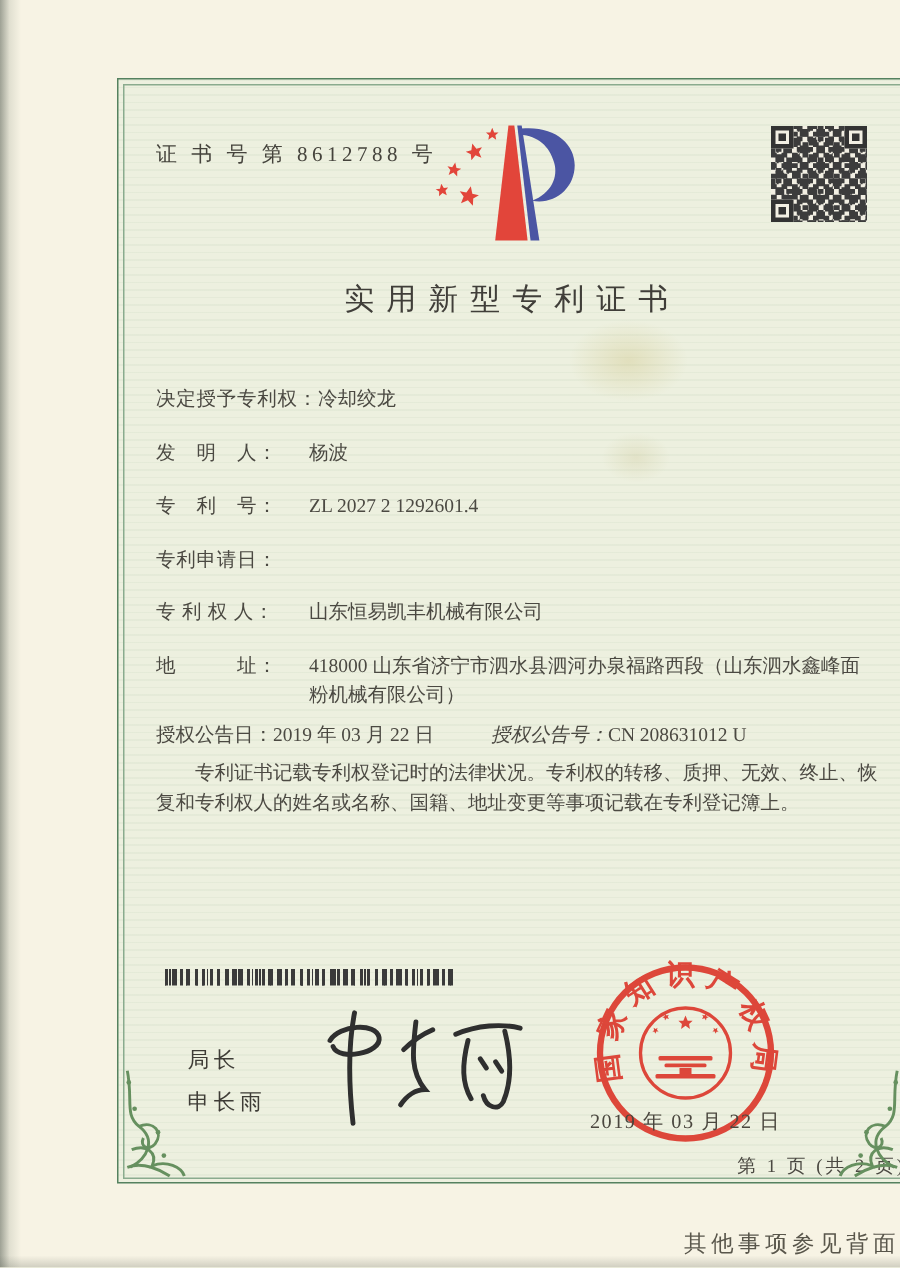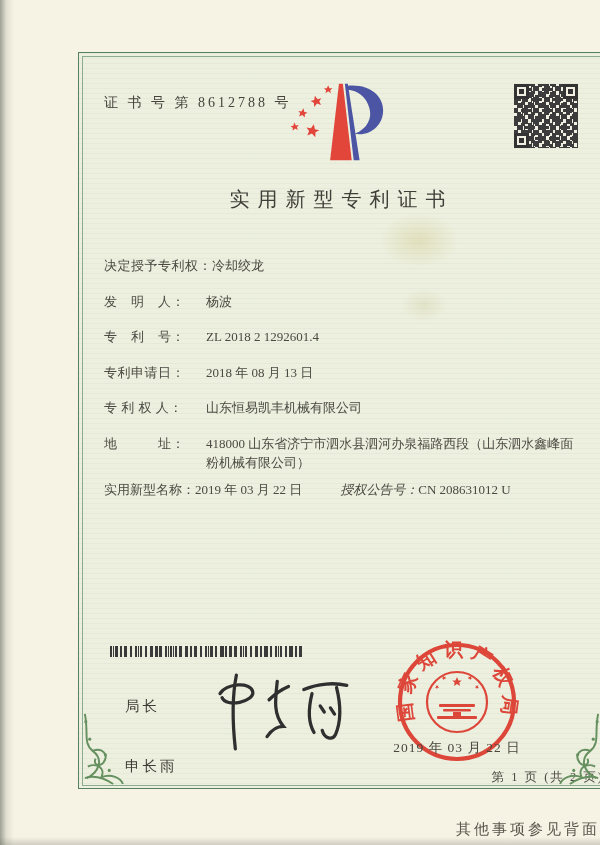--- a/index.html
+++ b/index.html
@@ -70,21 +70,21 @@
   .paras p{margin:0;text-indent:2em;}
   .barcode{
     position:absolute;left:31px;top:593px;width:192px;height:11px;
     background:
       repeating-linear-gradient(90deg,#3a3a3a 0 2px,transparent 2px 5px),
       repeating-linear-gradient(90deg,#3a3a3a 0 1px,transparent 1px 7px),
       repeating-linear-gradient(90deg,transparent 0 3px,#3a3a3a 3px 4px,transparent 4px 11px);
   }
   .signer{position:absolute;left:46px;color:#3e3c36;font-size:14.5px;letter-spacing:3px;}
   .signer.t1{top:644px;}
-  .signer.t2{top:704px;}
+  .signer.t2{top:672px;}
   .signature{position:absolute;left:122px;top:612px;width:175px;height:92px;}
   .seal{position:absolute;left:303px;top:577px;width:150px;height:150px;opacity:.92;}
   .seal-date{
     position:absolute;left:300px;top:686px;width:156px;text-align:center;
     font-size:13.5px;letter-spacing:1px;color:#4a463e;
   }
   .page-info{
     position:absolute;left:0;top:716px;width:100%;text-align:right;
     font-size:12.5px;letter-spacing:2px;color:#4b4942;
   }
@@ -136,41 +136,41 @@
       <div class="frow">
         <span class="flabel">决定授予专利权：</span>
         <span class="fvalue">冷却绞龙</span>
       </div>
       <div class="frow">
         <span class="flabel">发　明　人：</span>
         <span class="fvalue">杨波</span>
       </div>
       <div class="frow">
         <span class="flabel">专　利　号：</span>
-        <span class="fvalue">ZL 2018 2 1292601.4</span>
+        <span class="fvalue">ZL 2027 2 1292601.4</span>
       </div>
       <div class="frow">
         <span class="flabel">专利申请日：</span>
-        <span class="fvalue">2018 年 08 月 13 日</span>
       </div>
       <div class="frow">
         <span class="flabel">专 利 权 人：</span>
         <span class="fvalue">山东恒易凯丰机械有限公司</span>
       </div>
       <div class="frow addr">
         <span class="flabel">地　　　址：</span>
         <span class="fvalue">418000 山东省济宁市泗水县泗河办泉福路西段（山东泗水鑫峰面粉机械有限公司）</span>
       </div>
       <div class="grant">
-        <span>实用新型名称：</span>
+        <span>授权公告日：</span>
         <span>2019 年 03 月 22 日</span>
         <span class="g2">授权公告号：</span>
         <span>CN 208631012 U</span>
       </div>
       <div class="paras">
+        <p>专利证书记载专利权登记时的法律状况。专利权的转移、质押、无效、终止、恢复和专利权人的姓名或名称、国籍、地址变更等事项记载在专利登记簿上。</p>
       </div>
     </div>
 
     <div class="barcode"></div>
 
     <div class="signer t1">局长</div>
     <div class="signer t2">申长雨</div>
 
     <svg class="signature" viewBox="0 0 170 90">
       <g fill="none" stroke="#2f2f2f" stroke-width="3.2" stroke-linecap="round">

